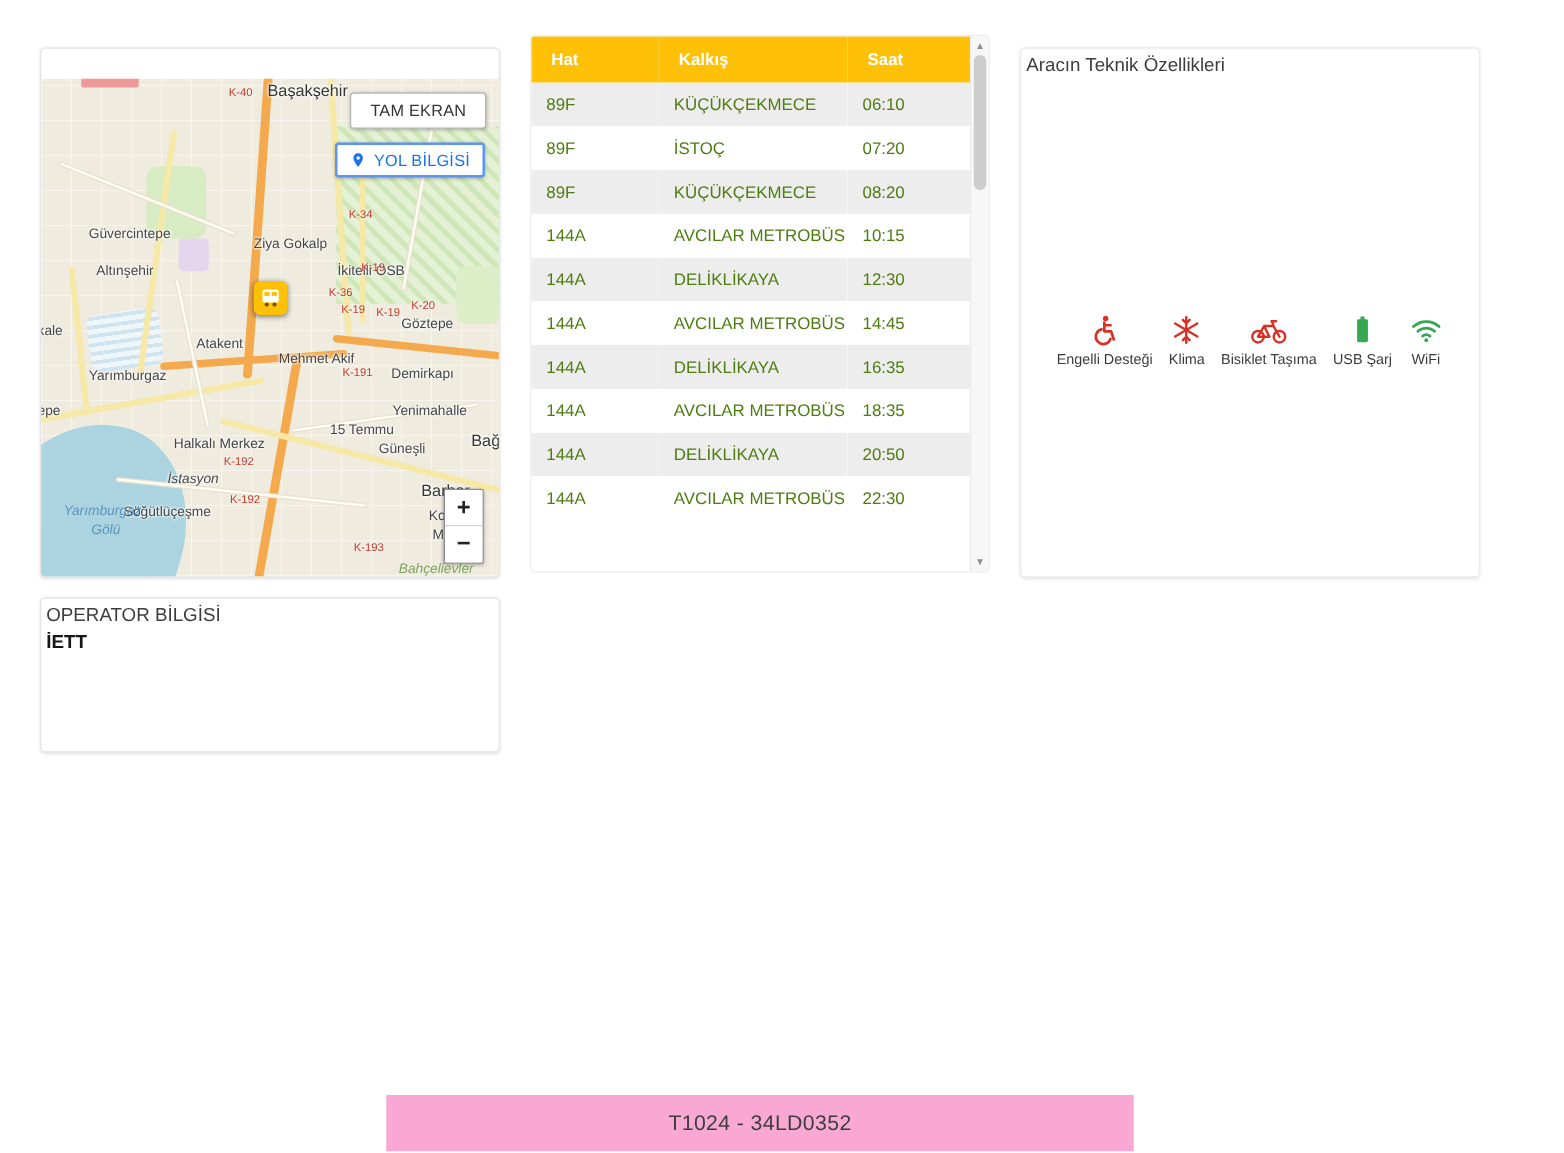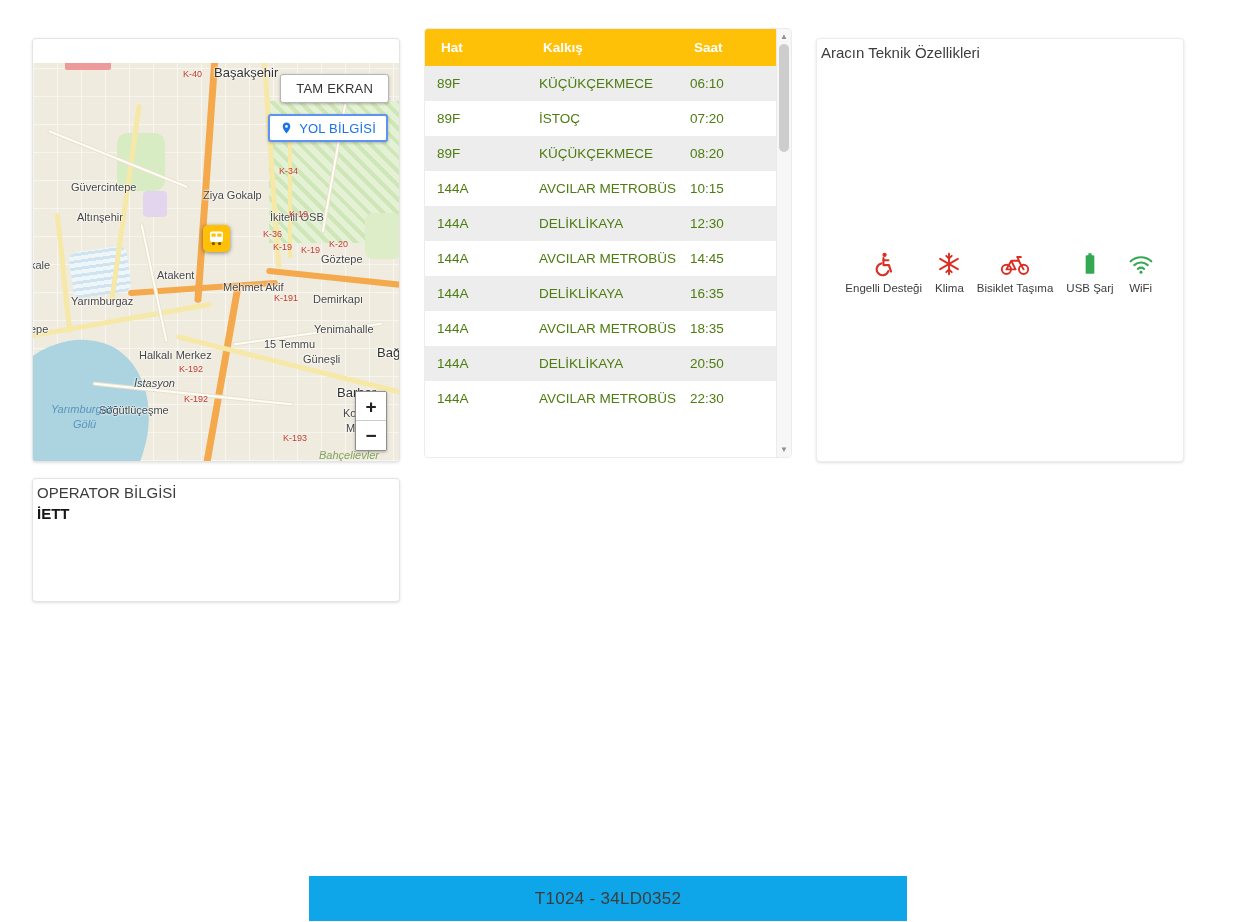--- a/index.html
+++ b/index.html
@@ -66,21 +66,21 @@
   #tech-card{left:816px;top:38px;width:368px;height:424px;border-color:#ececec;}
   .features{position:absolute;left:6px;right:6px;top:212px;display:flex;justify-content:center;align-items:flex-end;gap:13px;}
   .feature{display:flex;flex-direction:column;align-items:center;gap:5px;}
   .feature .f-label{font-size:11.5px;color:#3c3c3c;white-space:nowrap;}
 
   
   #operator-card{left:32px;top:478px;width:368px;height:124px;}
   .operator-name{padding:1px 4px;font-size:15px;font-weight:700;color:#161616;}
 
   
-  #plate-banner{position:absolute;left:309px;top:876px;width:598px;height:45px;background:#0ea5e9;
+  #plate-banner{position:absolute;left:309px;top:876px;width:598px;height:45px;background:#f9a8d4;
                 display:flex;align-items:center;justify-content:center;font-size:17px;color:#3d3d3d;letter-spacing:.3px;}
 </style>
 </head>
 <body>
 
 <div class="stage">
 
   <section class="card" id="map-card">
 
     <div class="map">

